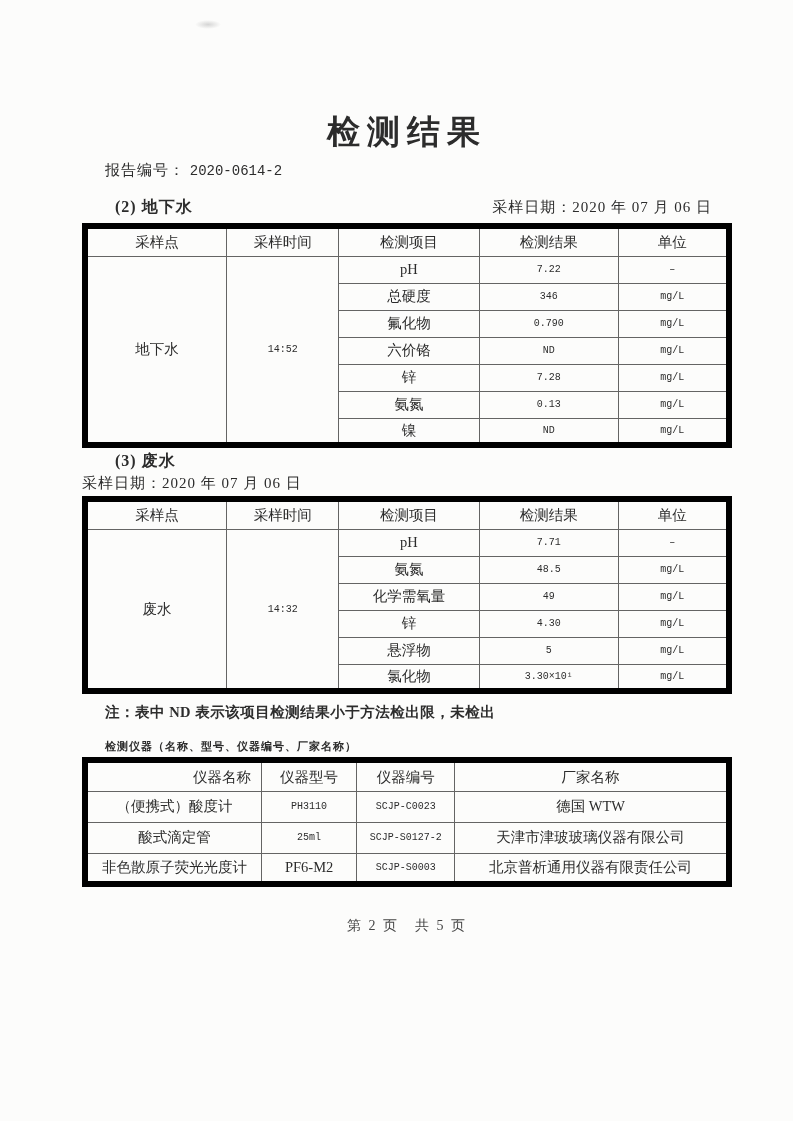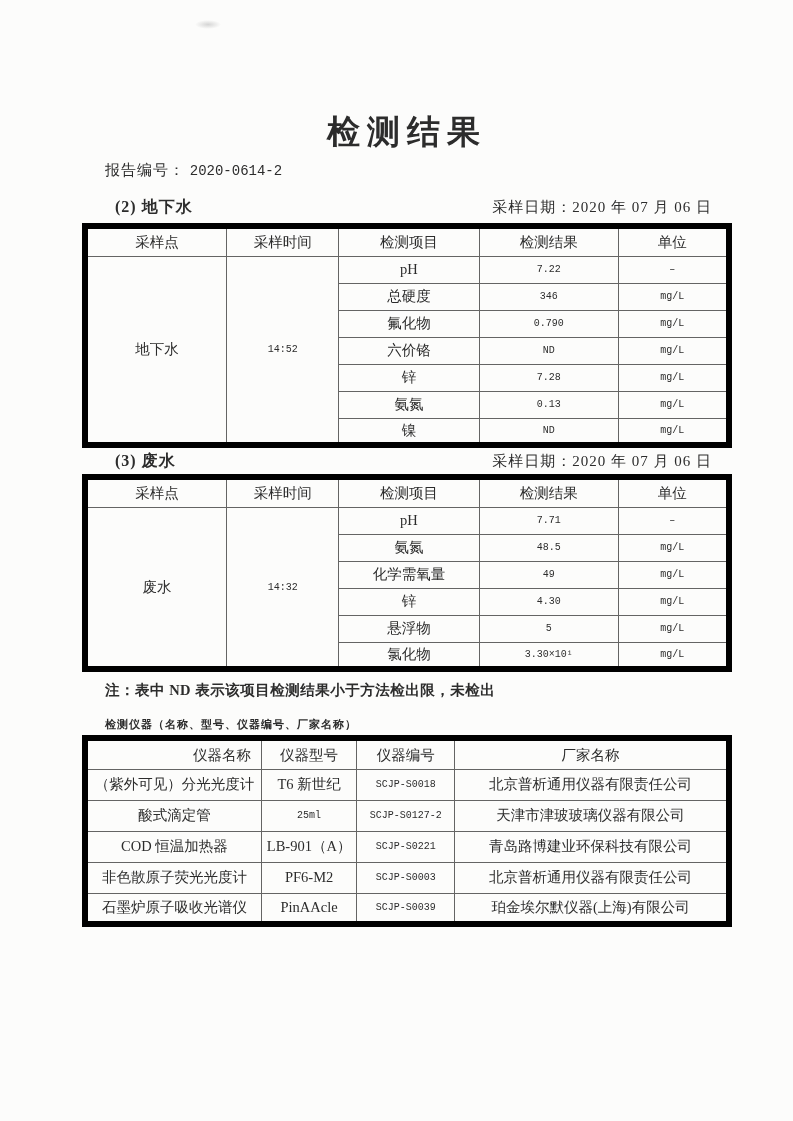--- a/index.html
+++ b/index.html
@@ -28,21 +28,21 @@
     letter-spacing:1px;
   }
   .report-line .mono{font-size:14px;}
   .sec-row{
     display:flex;
     justify-content:space-between;
     align-items:baseline;
     margin-top:16px;
     line-height:22px;
   }
-  .sec-row.tight{margin-top:2px;}
+  .sec-row.tight{margin-top:2px;flex-direction:column;}
   .sec-label{
     font-weight:bold;
     font-size:16px;
     padding-left:33px;
     letter-spacing:1px;
   }
   .date-label{
     font-size:15px;
     padding-right:20px;
     letter-spacing:1px;
@@ -243,45 +243,34 @@
         <col style="width:42.6%">
     </colgroup>
     <tbody>
         <tr>
       <th class="alignr">仪器名称</th>
       <th>仪器型号</th>
       <th>仪器编号</th>
       <th>厂家名称</th>
     </tr>
     <tr>
-      <td>（紫外可见）分光光度计</td>
-      <td>T6 新世纪</td>
-      <td class="mono">SCJP-S0018</td>
-      <td>北京普析通用仪器有限责任公司</td>
+      <td>（便携式）酸度计</td>
+      <td class="mono">PH3110</td>
+      <td class="mono">SCJP-C0023</td>
+      <td>德国 WTW</td>
     </tr>
     <tr>
       <td>酸式滴定管</td>
       <td class="mono">25ml</td>
       <td class="mono">SCJP-S0127-2</td>
       <td>天津市津玻玻璃仪器有限公司</td>
     </tr>
     <tr>
-      <td>COD 恒温加热器</td>
-      <td>LB-901（A）</td>
-      <td class="mono">SCJP-S0221</td>
-      <td>青岛路博建业环保科技有限公司</td>
-    </tr>
-    <tr>
       <td>非色散原子荧光光度计</td>
       <td>PF6-M2</td>
       <td class="mono">SCJP-S0003</td>
       <td>北京普析通用仪器有限责任公司</td>
     </tr>
-    <tr>
-      <td>石墨炉原子吸收光谱仪</td>
-      <td>PinAAcle</td>
-      <td class="mono">SCJP-S0039</td>
-      <td>珀金埃尔默仪器(上海)有限公司</td>
-    </tr>
   </tbody>
     </table>
 
+  <div class="footer">第 2 页　共 5 页</div>
 </div>
 
 </body></html>

